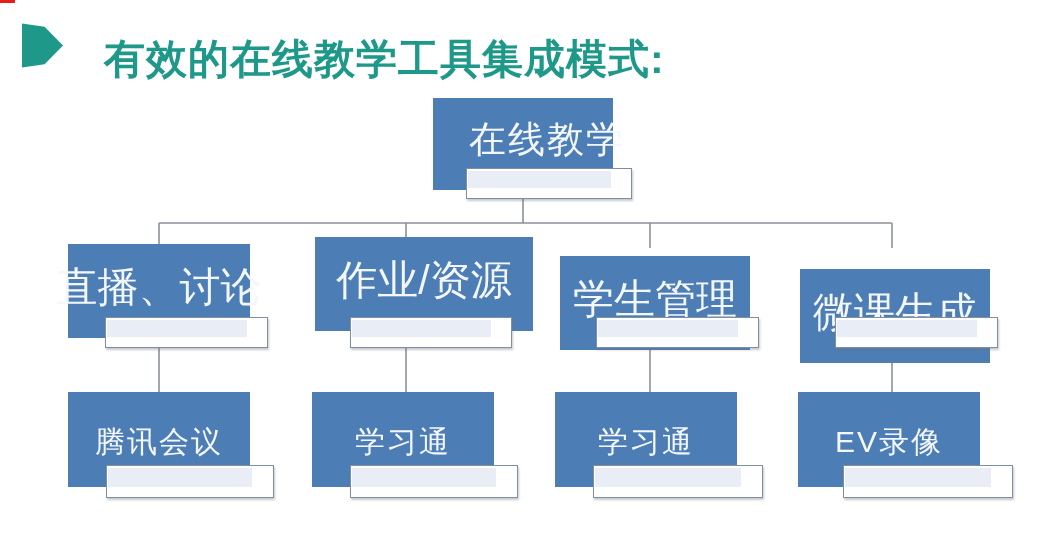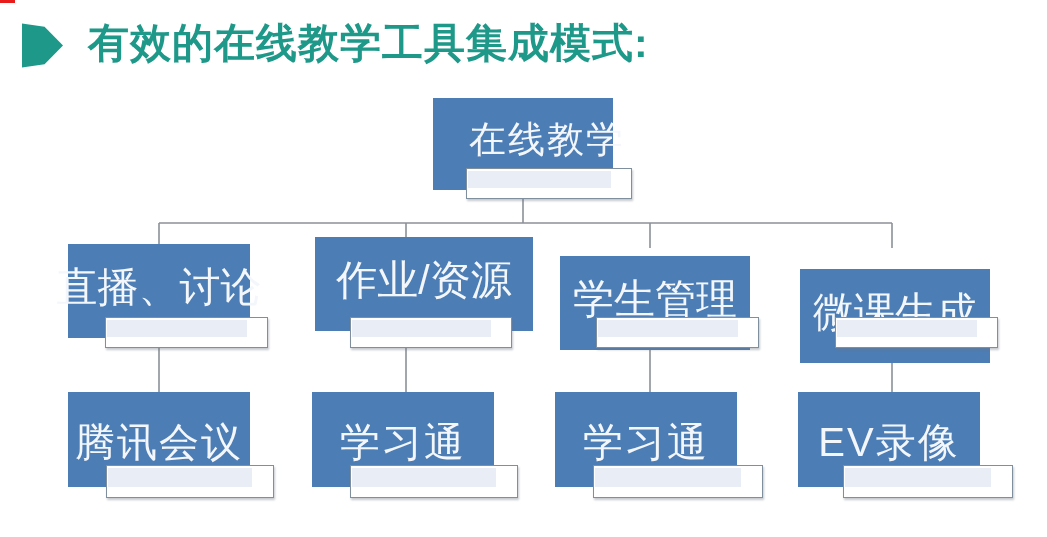--- a/index.html
+++ b/index.html
@@ -20,36 +20,36 @@
   .red-artifact{
     position:absolute;left:0;top:0;width:15px;height:3px;
     background:var(--artifact-red);
   }
   .title-arrow{
     position:absolute;left:22px;top:22px;width:41px;height:47px;
     background:var(--accent);
     clip-path:polygon(0% 3%,55% 10%,100% 50%,55% 90%,0% 97%);
   }
   .slide-title{
-    position:absolute;left:88px;top:18px;margin:0;
+    position:absolute;left:88px;top:18px;margin:16px;
     font-size:41px;line-height:50px;font-weight:bold;
     letter-spacing:1px;color:var(--accent);white-space:nowrap;
   }
   .connectors{position:absolute;left:0;top:0;z-index:1;}
   .blue-box{
     position:absolute;z-index:2;
     background:var(--box-blue);
     display:flex;align-items:center;justify-content:center;
     color:var(--box-text);
     padding-bottom:8px;box-sizing:border-box;
   }
   .blue-box span{white-space:nowrap;}
   .root-box span{font-size:37px;letter-spacing:2px;}
   .cat-box span{font-size:41px;}
-  .tool-box span{font-size:40px;letter-spacing:2px;margin-top:14px;}
+  .tool-box span{font-size:30px;letter-spacing:2px;margin-top:14px;}
   .overlay-box{
     position:absolute;z-index:3;
     background:#ffffff;
     border:1px solid var(--overlay-border);
     box-shadow:1px 2px 2px rgba(110,120,130,.4);
     box-sizing:border-box;
   }
   .overlay-box .fill{
     position:absolute;left:1px;top:2px;width:87%;height:60%;
     background:var(--overlay-fill);

